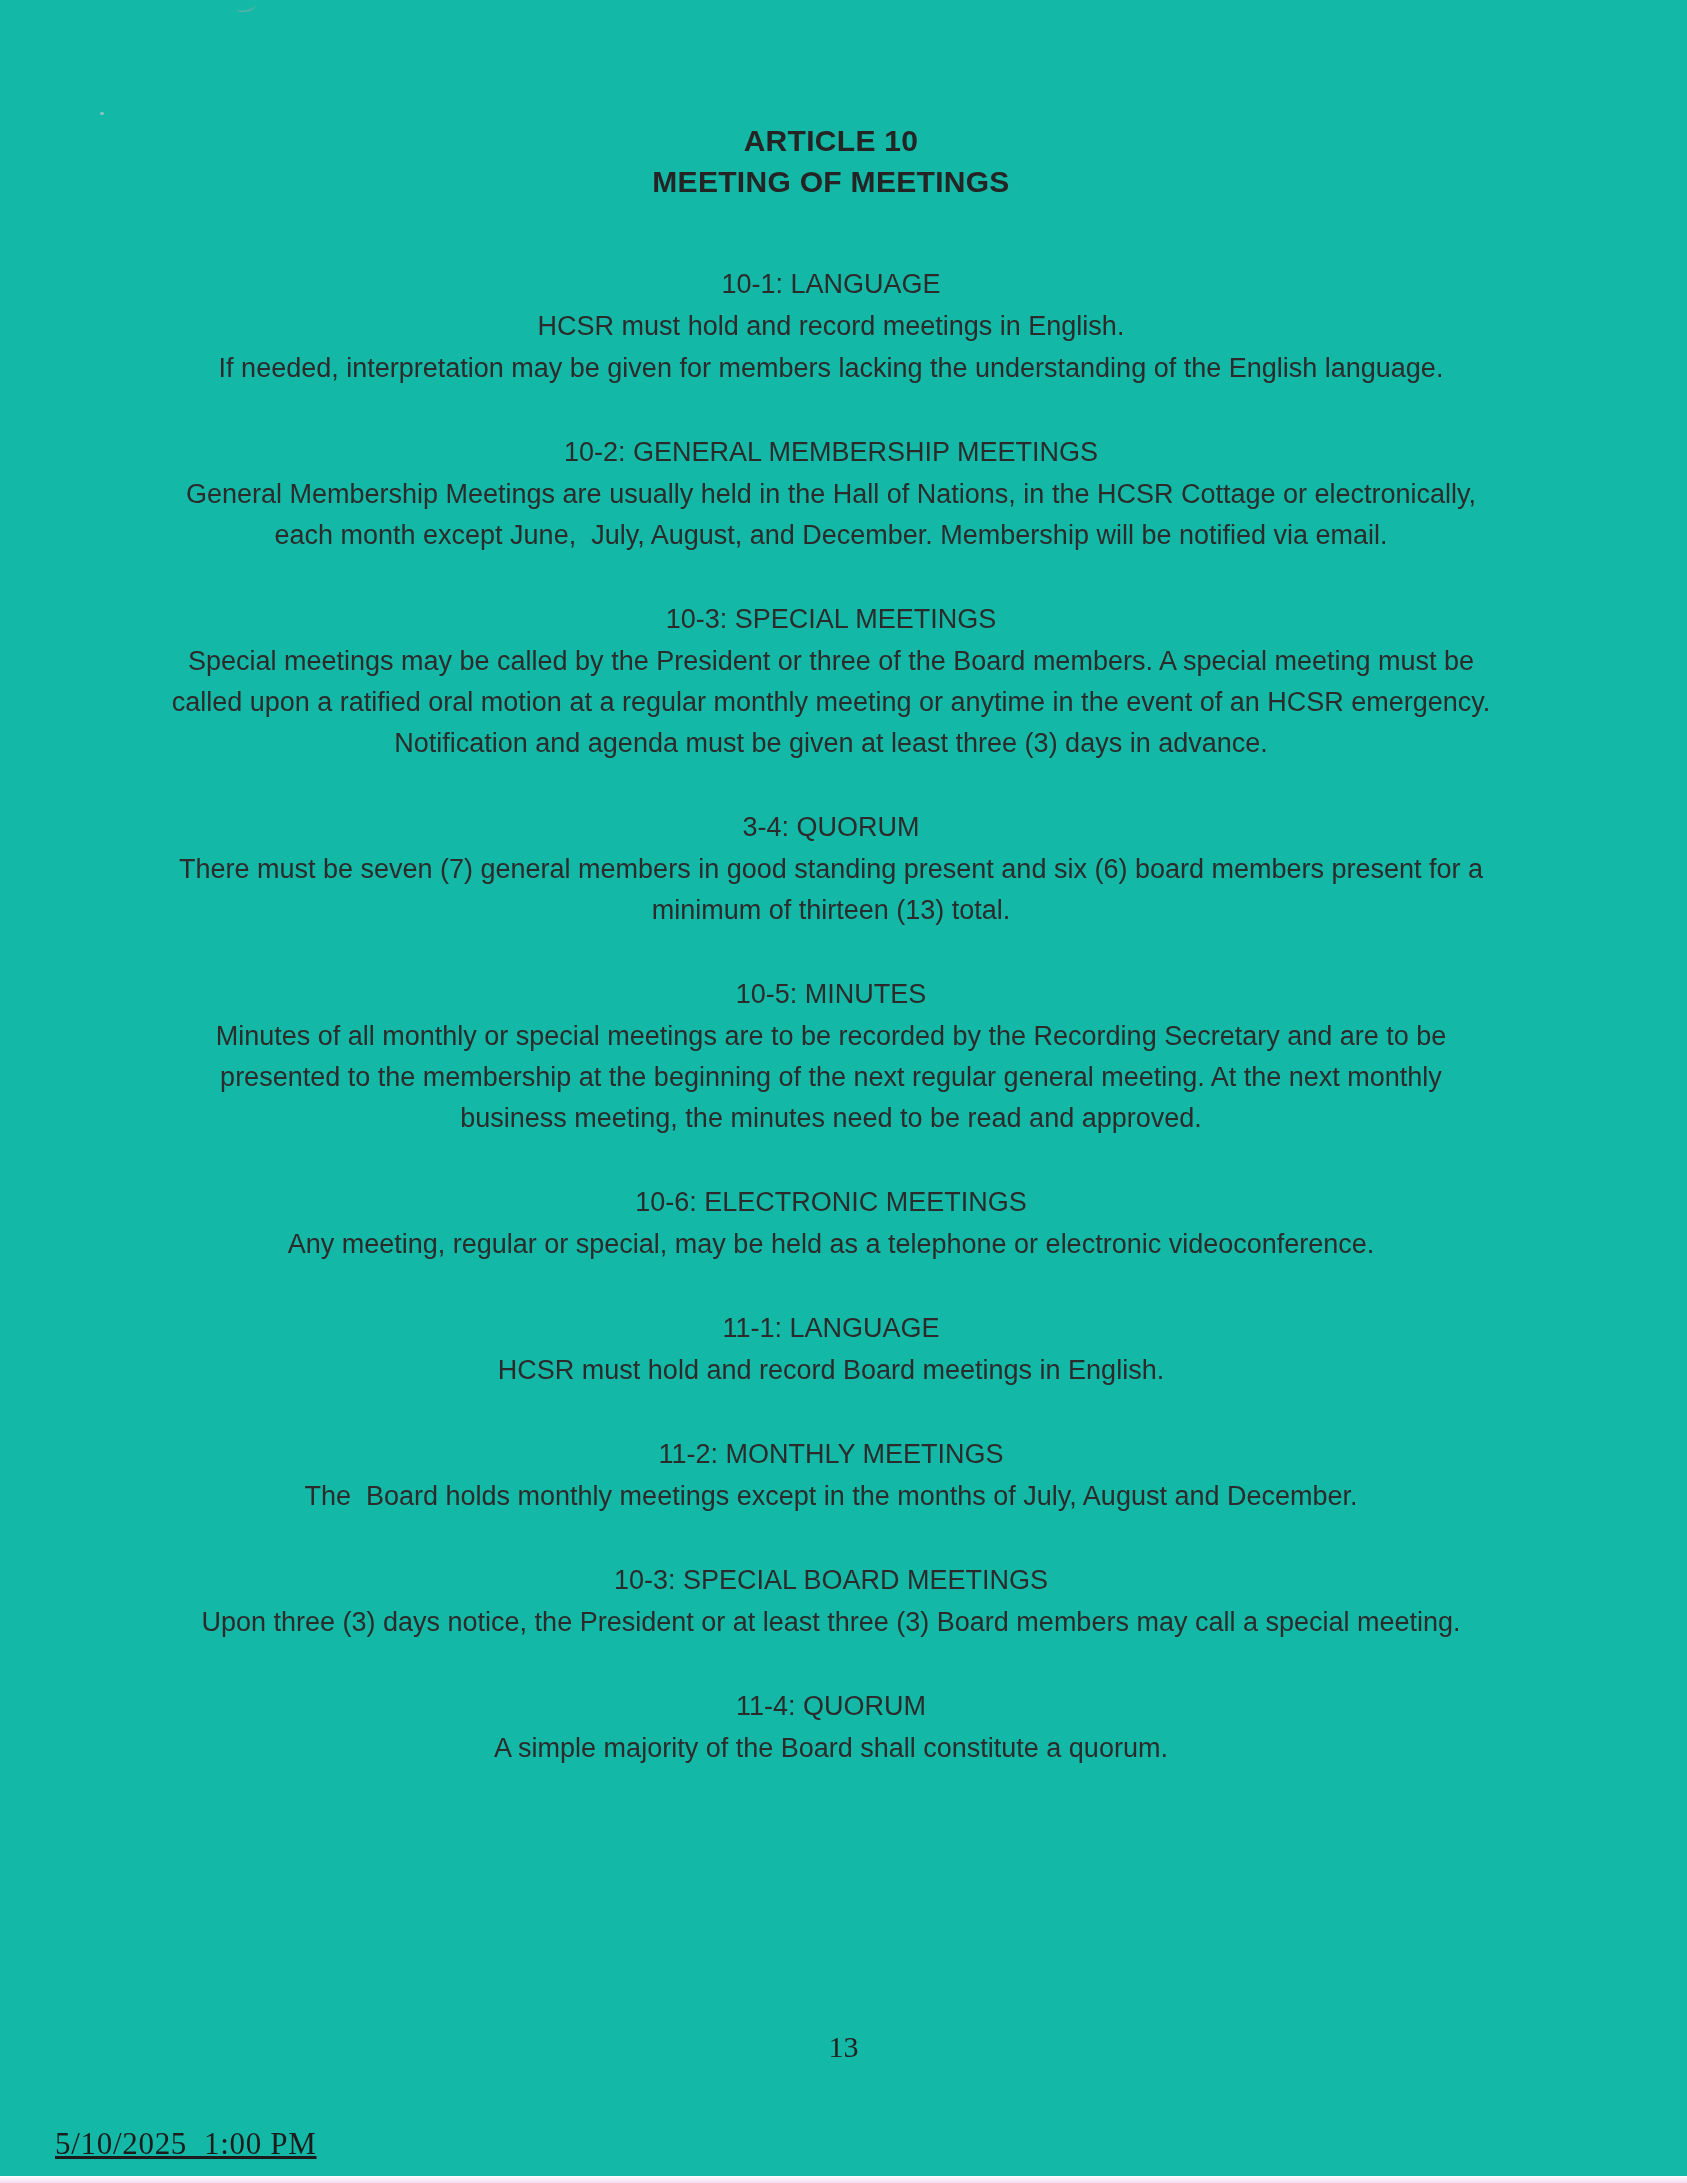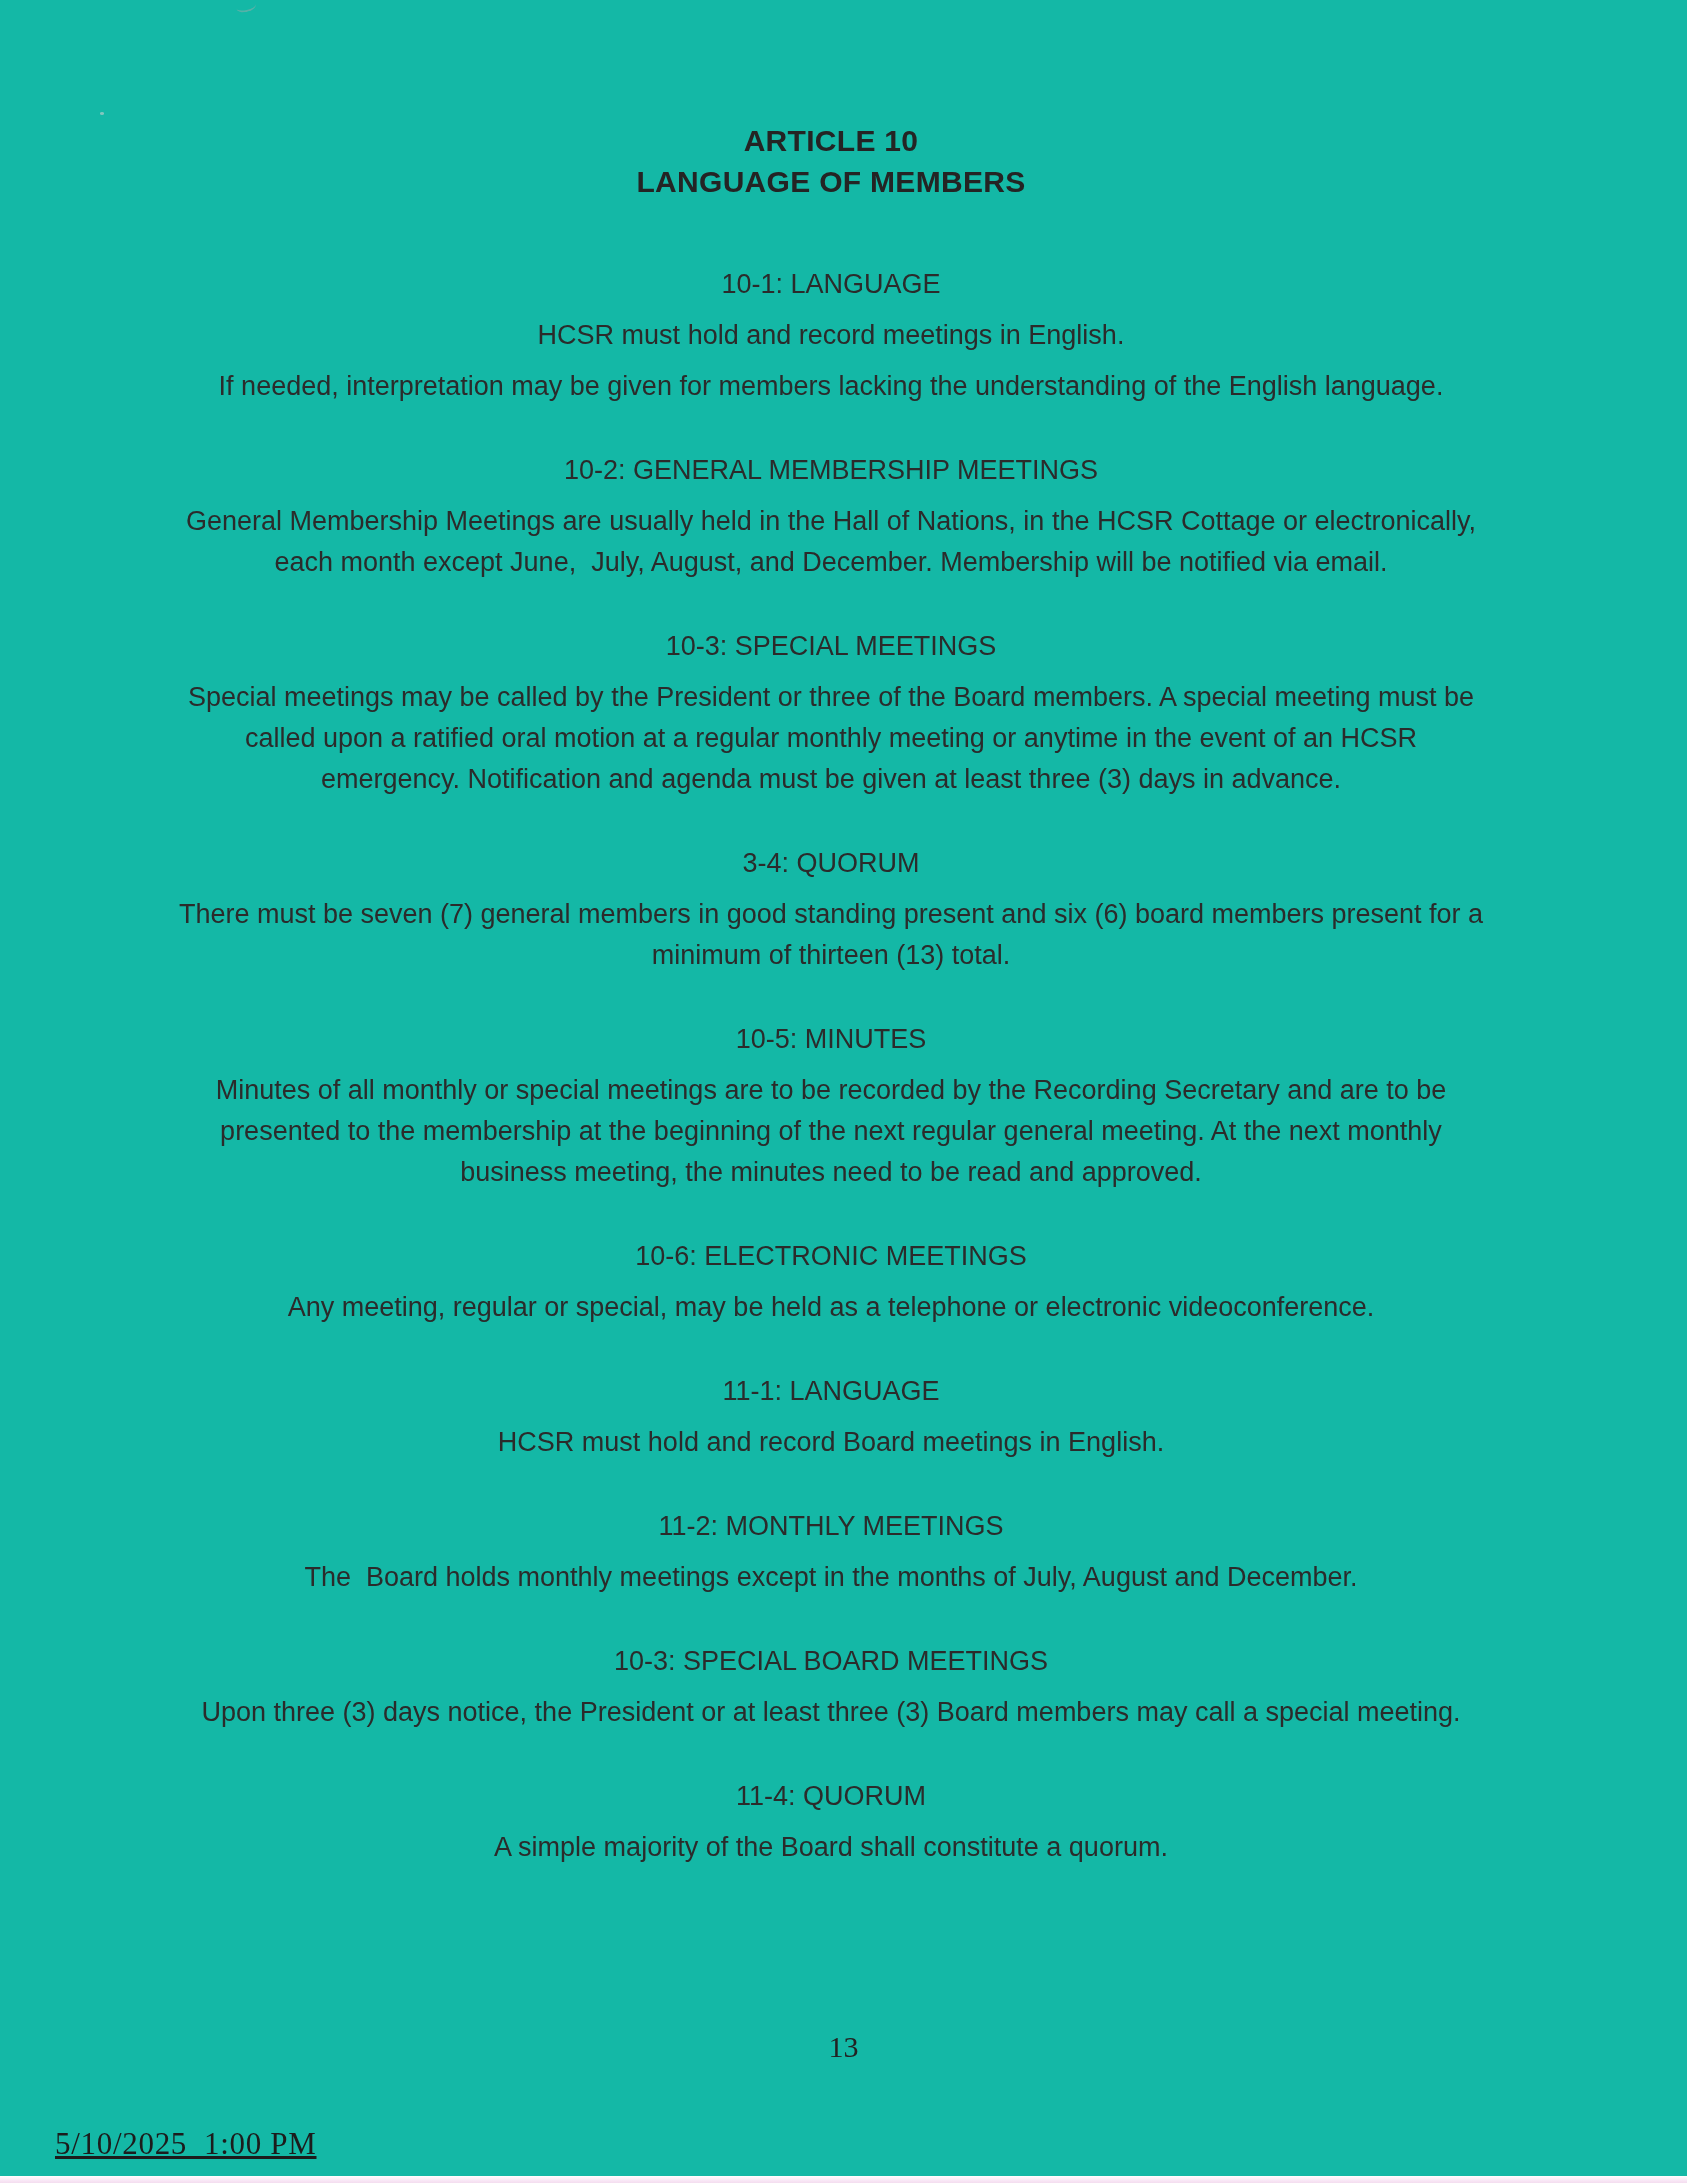--- a/index.html
+++ b/index.html
@@ -37,21 +37,21 @@
     text-align:center;
   }
   .section h3{
     margin:0;
     font-size:27px;
     line-height:41px;
     font-weight:400;
     color:#2b2b2b;
   }
   .section p{
-    margin:10px;
+    margin:1px;
     white-space:pre-wrap;
   }
   .page-number{
     position:absolute;
     left:0;top:2030px;width:100%;
     text-align:center;
     font-family:"Liberation Serif",serif;
     font-size:30px;
     color:#222222;
   }
@@ -93,21 +93,21 @@
 
 <div class="page">
 
   <div class="scan-squiggle"></div>
   <div class="scan-dot"></div>
 
   <main class="content">
 
     <header class="article-header">
       <div class="t1">ARTICLE 10</div>
-      <div class="t2">LANGUAGE OF MEMBERS</div>
+      <div class="t2">MEETING OF MEETINGS</div>
     </header>
 
     <section class="section">
       <h3>10-1: LANGUAGE</h3>
       <p>HCSR must hold and record meetings in English.</p>
       <p>If needed, interpretation may be given for members lacking the understanding of the English language.</p>
     </section>
 
     <section class="section">
       <h3>10-2: GENERAL MEMBERSHIP MEETINGS</h3>

